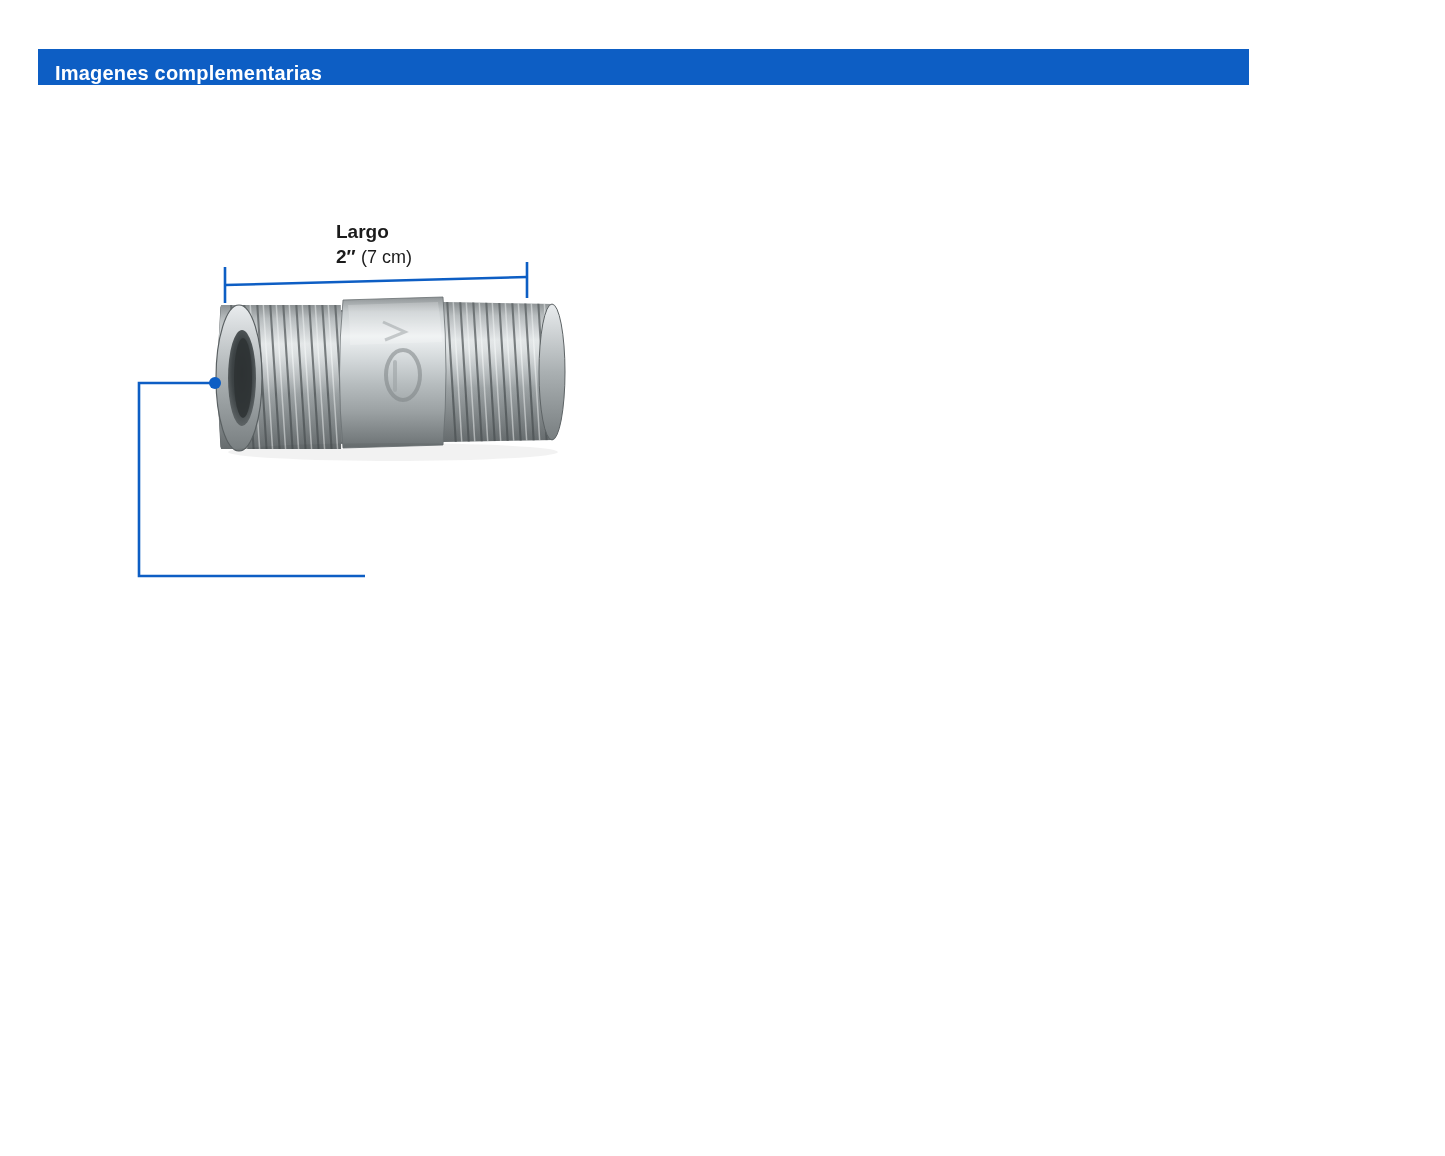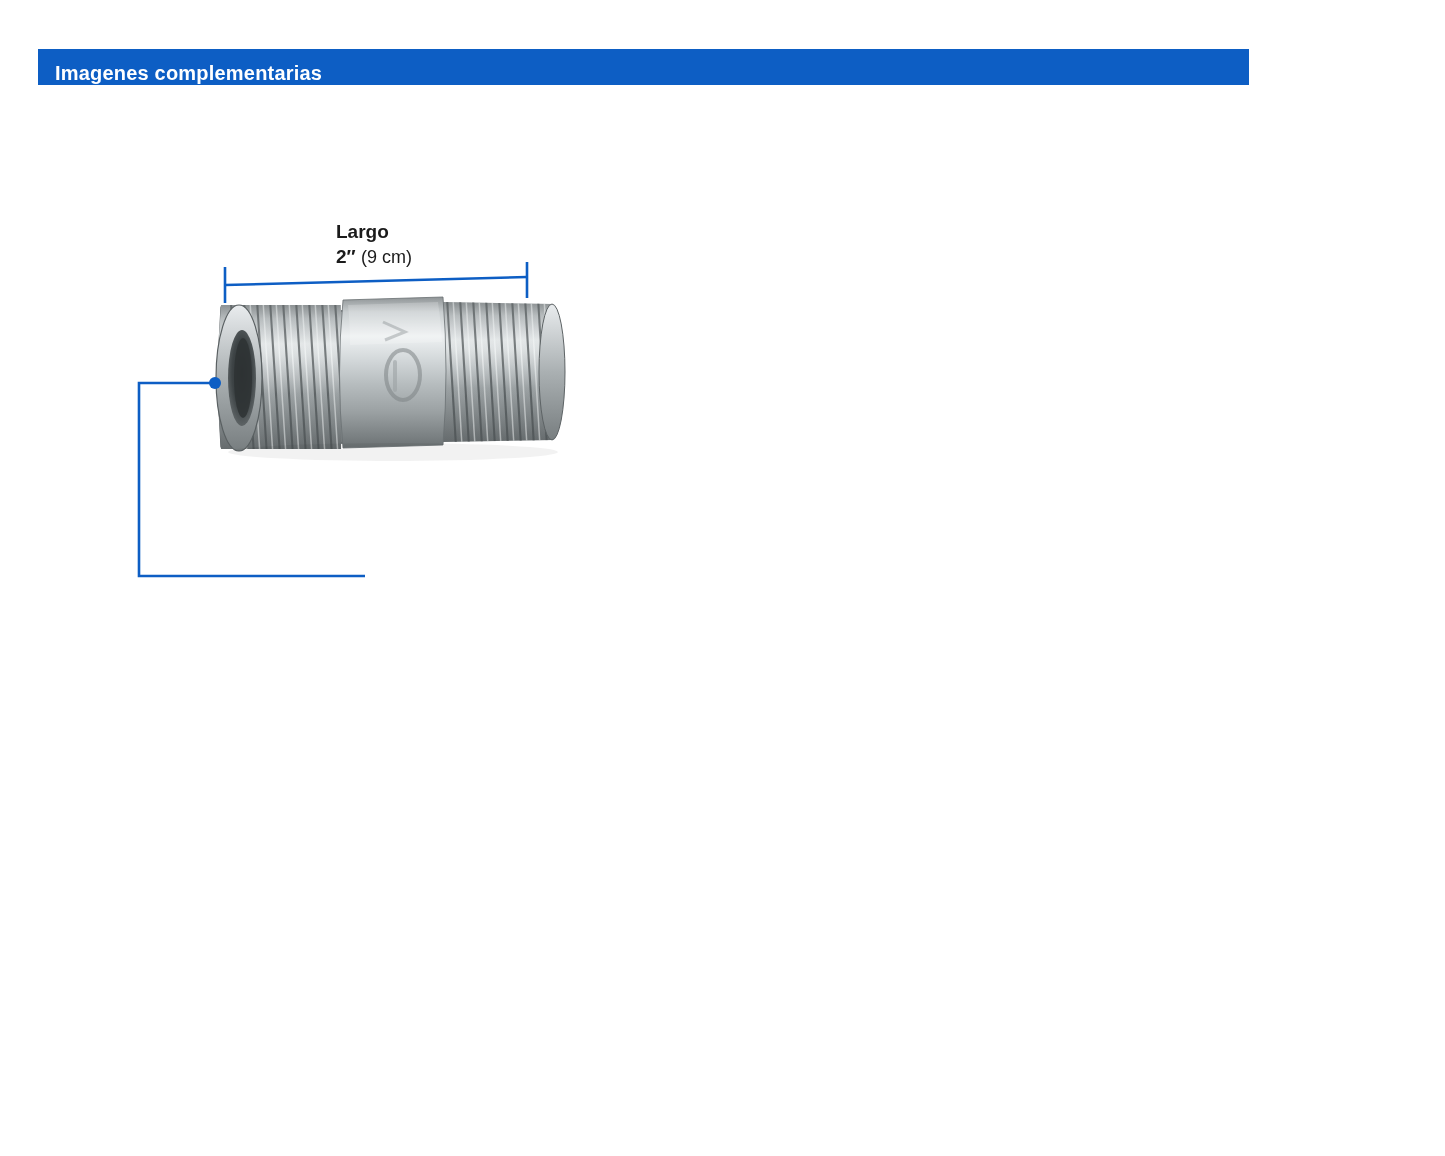--- a/index.html
+++ b/index.html
@@ -236,18 +236,18 @@
       <path d="M 211 383 L 136 383 L 136 576 L 362 576"></path>
     </g>
     <circle cx="212" cy="383" r="6" fill="#0d5ec4" stroke="none"></circle>
 
   </svg>
 
   <div class="label label-largo">
     <span>Largo</span>
     <span class="sub">
       <span>2″</span>
-      <span class="unit-small">(9 cm)</span>
+      <span class="unit-small">(7 cm)</span>
     </span>
   </div>
 
 
 </div>
 
 </body></html>

